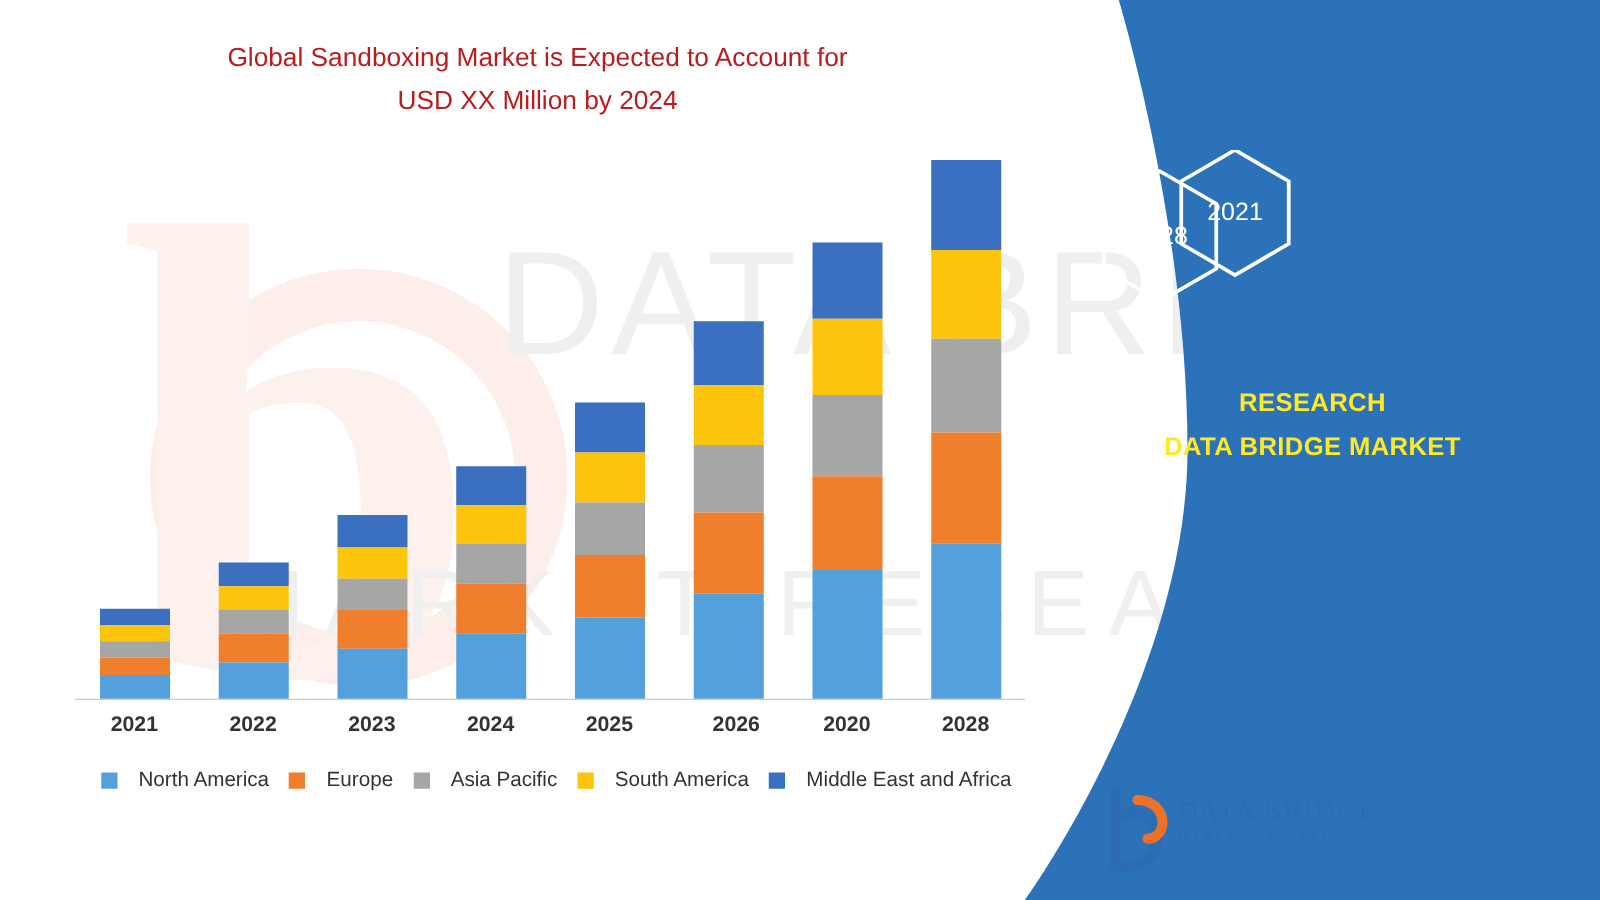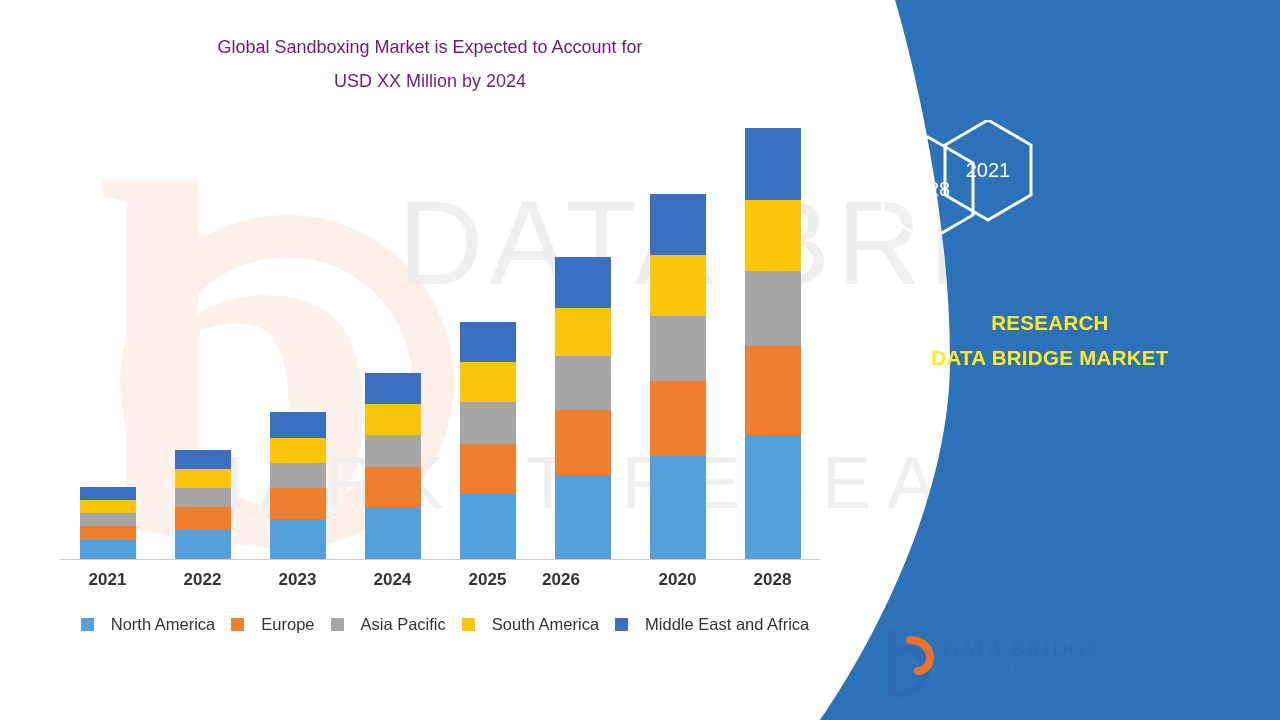--- a/index.html
+++ b/index.html
@@ -20,21 +20,21 @@
   .hex-wrap{position:absolute;left:0;top:120px;width:460px;height:150px;}
   .hex{position:absolute;display:flex;align-items:center;justify-content:center;color:#ffffff;font-size:20px;}
   .brand{position:absolute;left:0;top:305px;width:460px;text-align:center;color:#ffe924;font-size:20.5px;line-height:35px;font-weight:700;letter-spacing:.3px;}
 
   
   .logo{position:absolute;left:880px;top:630px;width:240px;height:72px;}
   .logo-txt{position:absolute;left:62px;top:6px;color:#2b6cb5;font-size:22px;letter-spacing:1.5px;font-family:"Liberation Serif",serif;}
   .logo-sub{position:absolute;left:62px;top:35px;color:#2b6cb5;font-size:9px;letter-spacing:3.2px;font-family:"Liberation Serif",serif;}
 
   
-  .chart-title{position:absolute;left:60px;top:30px;width:740px;text-align:center;color:#701a75;font-size:18px;line-height:34px;}
+  .chart-title{position:absolute;left:60px;top:30px;width:740px;text-align:center;color:#b91c1c;font-size:21px;line-height:34px;}
   .plot{position:absolute;left:60px;top:120px;width:760px;height:440px;}
   .axis{position:absolute;left:0;bottom:0;width:760px;height:1px;background:#cccccc;}
   .bar{position:absolute;bottom:1px;width:56px;}
   .seg{width:100%;}
   .xlabels{position:absolute;left:60px;top:570px;width:760px;height:28px;}
   .xlab{position:absolute;width:80px;text-align:center;color:#333333;font-size:17px;font-weight:700;}
   .legend{position:absolute;left:50px;top:615px;width:790px;display:flex;justify-content:center;align-items:center;gap:16px;}
   .lg-item{display:flex;align-items:center;gap:17px;}
   .lg-sw{width:13px;height:13px;display:inline-block;}
   .lg-tx{color:#333333;font-size:16.5px;}
@@ -114,21 +114,21 @@
         <div class="seg" style="height: 89.0476px; background: rgb(239, 126, 45);"></div>
         <div class="seg" style="height: 123.619px; background: rgb(84, 160, 221);"></div>
       </div>
     </div>
   <div class="xlabels">
       <div class="xlab" style="left: 7.5px;">2021</div>
       <div class="xlab" style="left: 102.5px;">2022</div>
       <div class="xlab" style="left: 197.5px;">2023</div>
       <div class="xlab" style="left: 292.5px;">2024</div>
       <div class="xlab" style="left: 387.5px;">2025</div>
-      <div class="xlab" style="left: 461px;">2026</div>
+      <div class="xlab" style="left: 489px;">2026</div>
       <div class="xlab" style="left: 577.5px;">2020</div>
       <div class="xlab" style="left: 672.5px;">2028</div>
     </div>
 
   <div class="legend">
       <div class="lg-item">
         <span class="lg-sw" style="background: rgb(84, 160, 221);"></span>
         <span class="lg-tx">North America</span>
       </div>
       <div class="lg-item">

